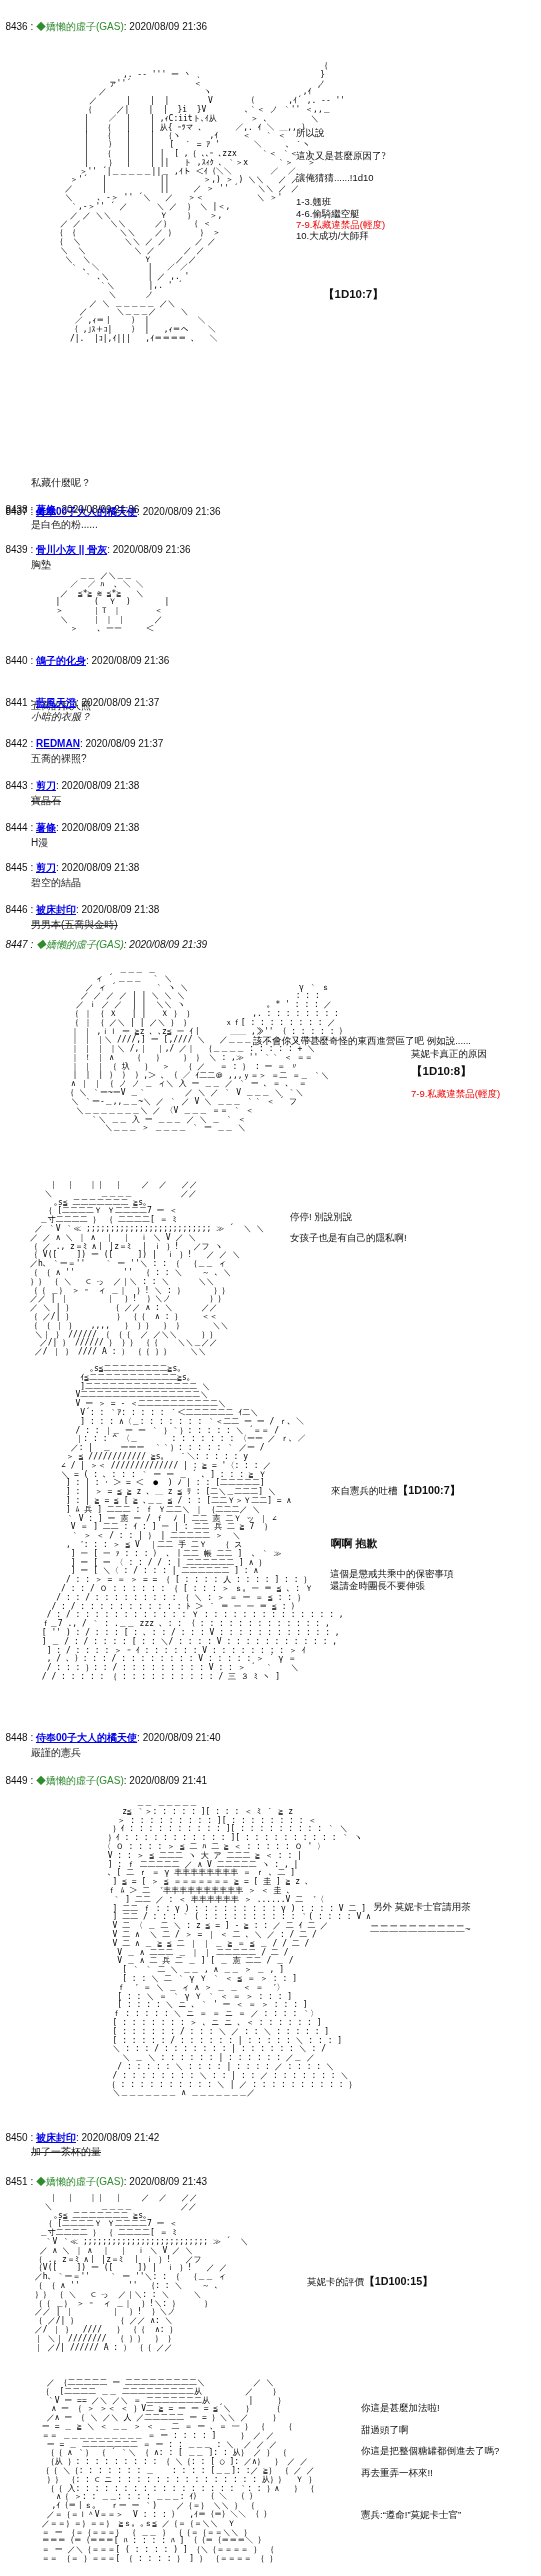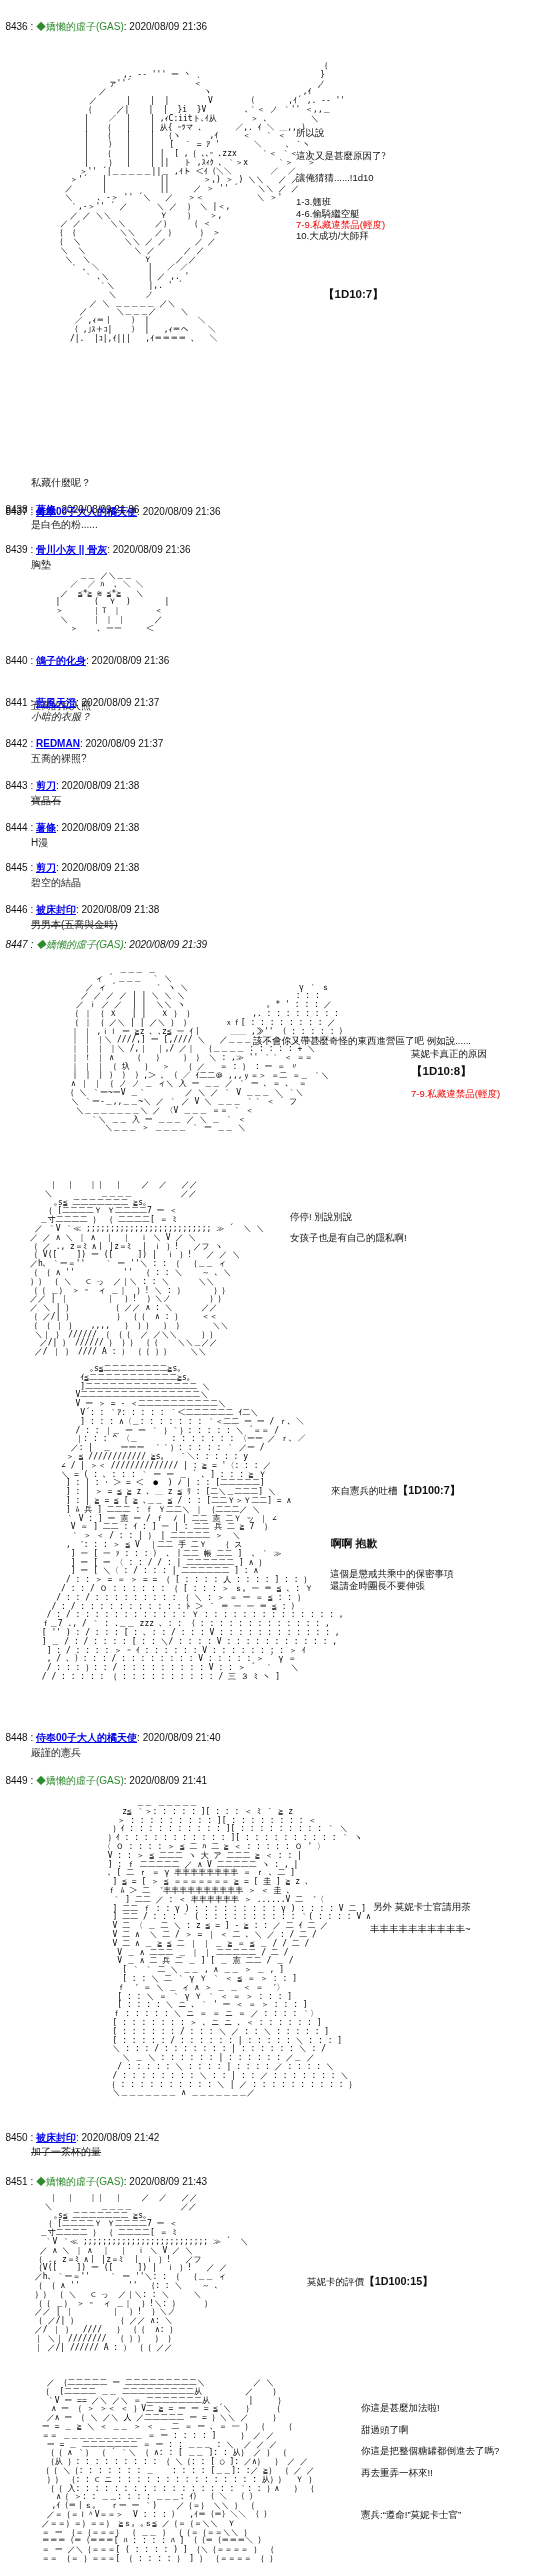--- a/index.html
+++ b/index.html
@@ -234,21 +234,21 @@
         [ : : : : : : : ＞ ､ ニ ニ ､ ＜ : : : : : : ]
         [ : : : : : : / : : : ＼ ／ : : ＼ : : : : : ]
         [ : : : : : / : : : : : : | : : : : : ＼ : : : ]
         ＼ : : : / : : : : : : : | : : : : : : ＼ : /
           ＼ ＿ ＼ : : : : : : | : : : : : : ／＿ ／
          / : : : : : ＼ : : : : | : : : : ／ : : : : ＼
         / : : : : : : : : ＼ : : | : : ／ : : : : : : : ＼
        ｛ : : : : : : : : : : ＼ | ／ : : : : : : : : : : ｝
         ＼＿＿＿＿＿＿＿ ∧ ＿＿＿＿＿＿＿／</pre>
       <div class="ovl" style="left: 373px; top: 1901px;"><span class="seg-n">另外 莫妮卡士官請用茶</span></div>
-      <div class="ovl" style="left: 370px; top: 1923px;"><span class="seg-n">丰丰丰丰丰丰丰丰丰丰~</span></div>
+      <div class="ovl" style="left: 370px; top: 1923px;"><span class="seg-n">二二二二二二二二二二~</span></div>
     </div>
     <div class="post">
       <div class="post-header" style="top: 2131px;"><span class="num">8450</span><span class="sep"> : </span><span class="name-blue">被床封印</span><span class="date">: 2020/08/09 21:42</span></div>
       <div class="post-body strike" style="top: 2145px;">加了一茶杯的量</div>
     </div>
     <div class="post">
       <div class="post-header" style="top: 2175px;"><span class="num">8451</span><span class="sep"> : </span><span class="name-green">◆嬌懶的虛子(GAS)</span><span class="date">: 2020/08/09 21:43</span></div>
       <pre class="aa" style="left: 30px; top: 2194px;">    ｜  ｜   ｜｜  ｜    ／  ／   ／／
    ＼          ＿＿＿＿          ／／
      ｡s≦ 二二二二二二二 ≧s｡

